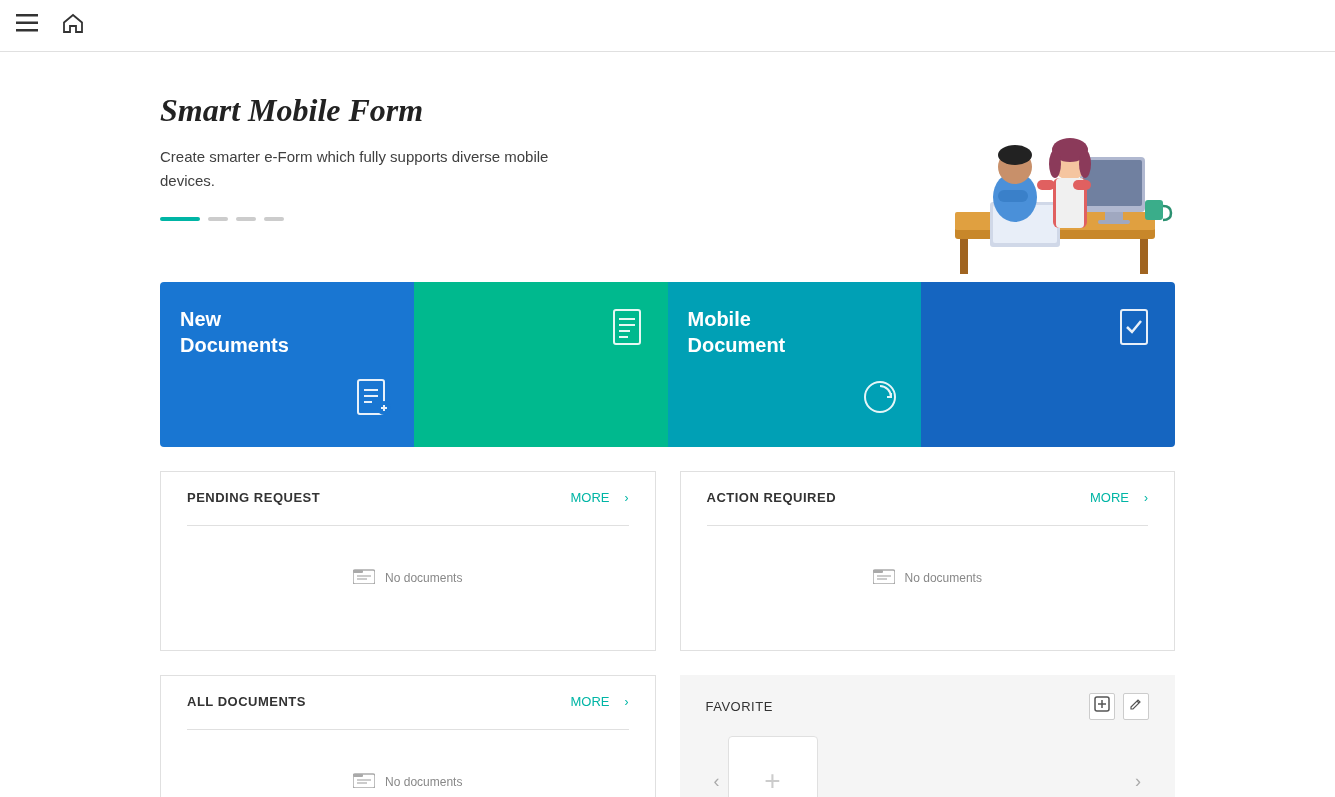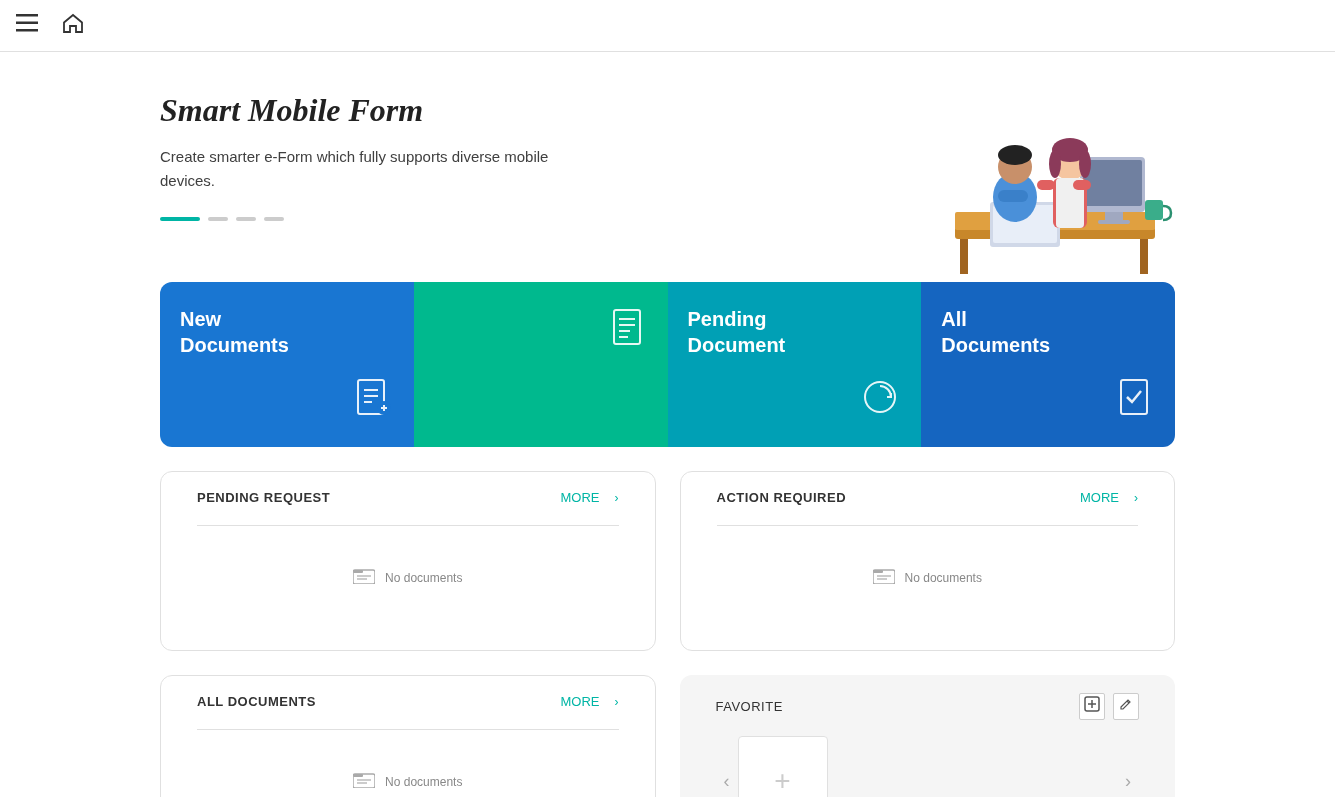--- a/index.html
+++ b/index.html
@@ -80,21 +80,21 @@
     
     .illustration-svg {
       width: 100%;
       height: 100%;
     }
     
     
     .nav-cards {
       display: flex;
       margin-top: 0;
-      border-radius: 12px;
+      border-radius: 4px;
       overflow: hidden;
     }
     .nav-card {
       flex: 1;
       padding: 24px 20px 20px 20px;
       cursor: pointer;
       color: #fff;
       position: relative;
       min-height: 165px;
       display: flex;
@@ -132,22 +132,22 @@
     }
     .dashboard-right {
       flex: 1;
       min-width: 460px;
       display: flex;
       flex-direction: column;
       gap: 24px;
     }
     .section-card {
       border: 1px solid #e0e0e0;
-      border-radius: 12px;
-      padding: 18px 36px;
+      border-radius: 0;
+      padding: 18px 26px;
       background: #fff;
       min-height: 180px;
     }
     .section-header {
       display: flex;
       justify-content: space-between;
       align-items: center;
       margin-bottom: 20px;
     }
     .section-title {
@@ -369,34 +369,31 @@
             <rect x="8" y="4" width="26" height="34" rx="2" stroke="white" stroke-width="2" fill="none"></rect>
             <line x1="13" y1="13" x2="29" y2="13" stroke="white" stroke-width="2"></line>
             <line x1="13" y1="19" x2="29" y2="19" stroke="white" stroke-width="2"></line>
             <line x1="13" y1="25" x2="24" y2="25" stroke="white" stroke-width="2"></line>
             <line x1="13" y1="31" x2="22" y2="31" stroke="white" stroke-width="2"></line>
           </svg>
         </div>
       </div>
       <div class="nav-card card-action">
         <div class="nav-card-label">
-          <span>Pending</span><br><span>Document</span>
+          <span>Mobile</span><br><span>Document</span>
         </div>
         <div class="nav-card-icon">
           <svg width="42" height="42" viewBox="0 0 42 42" fill="none">
             <circle cx="21" cy="21" r="15" stroke="white" stroke-width="2" fill="none"></circle>
             <path d="M21 10 A11 11 0 0 1 32 21" stroke="white" stroke-width="2" fill="none"></path>
             <polyline points="32,17 32,21 28,21" stroke="white" stroke-width="2" fill="none"></polyline>
           </svg>
         </div>
       </div>
       <div class="nav-card card-all-docs">
-        <div class="nav-card-label">
-          <span>All</span><br><span>Documents</span>
-        </div>
         <div class="nav-card-icon">
           <svg width="42" height="42" viewBox="0 0 42 42" fill="none">
             <rect x="8" y="4" width="26" height="34" rx="2" stroke="white" stroke-width="2" fill="none"></rect>
             <polyline points="14,21 19,26 28,15" stroke="white" stroke-width="2.5" fill="none"></polyline>
           </svg>
         </div>
       </div>
     </div>
 
     <div class="dashboard">

